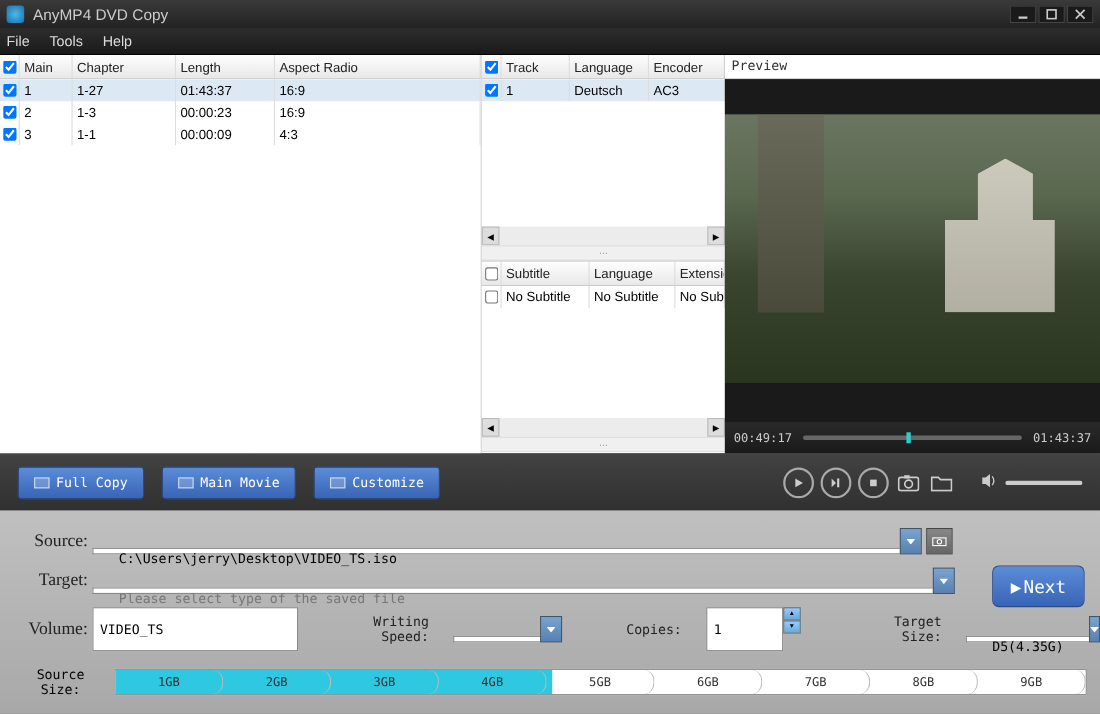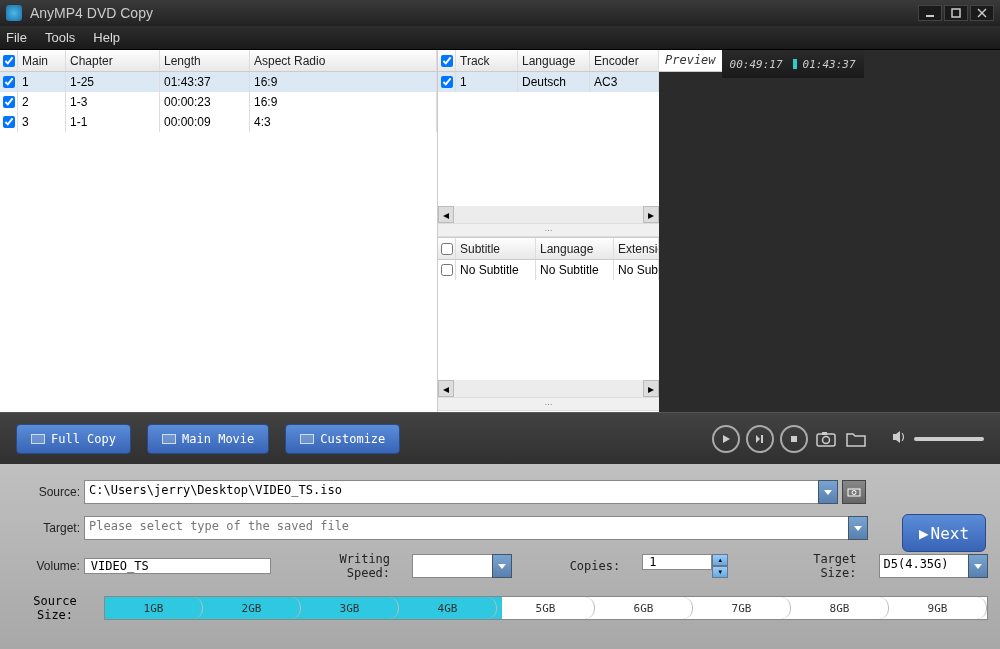--- a/index.html
+++ b/index.html
@@ -53,21 +53,21 @@
 .menubar .menuitem { cursor: pointer; font-size: 13px; }
 
 
 .middle {
   display: flex;
   height: 362px;
   background: #fff;
 }
 .left-panel { width: 437px; display: flex; flex-direction: column; }
 .center-panel { width: 222px; display: flex; flex-direction: column; border-left: 1px solid #ccc; }
-.right-panel { width: 341px; display: flex; flex-direction: row; background: #2b2b2b; font-style: italic; }
+.right-panel { width: 341px; display: flex; flex-direction: column; background: #2b2b2b; }
 
 
 .grid-header {
   display: flex;
   height: 22px;
   background: linear-gradient(#fefefe, #e8e8e8);
   border-bottom: 1px solid #ccc;
   align-items: center;
   font-size: 12px;
   color: #222;
@@ -252,45 +252,46 @@
   position: relative;
 }
 .form-row {
   display: flex;
   align-items: center;
   margin-bottom: 12px;
 }
 .form-row .label {
   width: 72px;
   text-align: right;
-  font-family: Liberation Sans, sans-serif;
-  font-size: 12px;
+  font-family: Liberation Serif, serif;
+  font-size: 16px;
   color: #222;
   padding-right: 4px;
 }
 .form-row input[type=text], .form-row select, .combo {
   background: #fff;
   border: 1px solid #888;
-  height: 16px;
+  height: 40px;
   padding: 2px 6px;
   font-family: monospace;
   font-size: 12px;
 }
 .dropdown {
   display: flex;
   height: 24px;
 }
 .dropdown .dd-input {
   flex: 1;
   background: #fff;
   border: 1px solid #888;
   border-right: none;
-  padding: 2px 4px;
-  font-family: monospace;
-  font-size: 12px;
+  padding: 2px 23px;
+  font-family: monospace;
+  font-size: 12px;
+  margin-top: 18px;
 }
 .dropdown .dd-arrow {
   width: 20px;
   background: linear-gradient(#7aa4d0, #5880b0);
   border: 1px solid #456;
   display: flex; align-items: center; justify-content: center;
   cursor: pointer;
 }
 .small-btn {
   width: 24px; height: 24px;
@@ -407,21 +408,21 @@
       <div class="cell col-chapter">Chapter</div>
       <div class="cell col-length">Length</div>
       <div class="cell col-aspect">Aspect Radio</div>
     </div>
     <div class="grid-body">
       <div class="grid-row selected">
         <div class="cell col-chk chk">
             <input type="checkbox" checked="" style="">
           </div>
         <div class="cell col-title">1</div>
-        <div class="cell col-chapter">1-25</div>
+        <div class="cell col-chapter">1-27</div>
         <div class="cell col-length">01:43:37</div>
         <div class="cell col-aspect">16:9</div>
       </div>
       <div class="grid-row">
         <div class="cell col-chk chk">
             <input type="checkbox" checked="" style="">
           </div>
         <div class="cell col-title">2</div>
         <div class="cell col-chapter">1-3</div>
         <div class="cell col-length">00:00:23</div>

